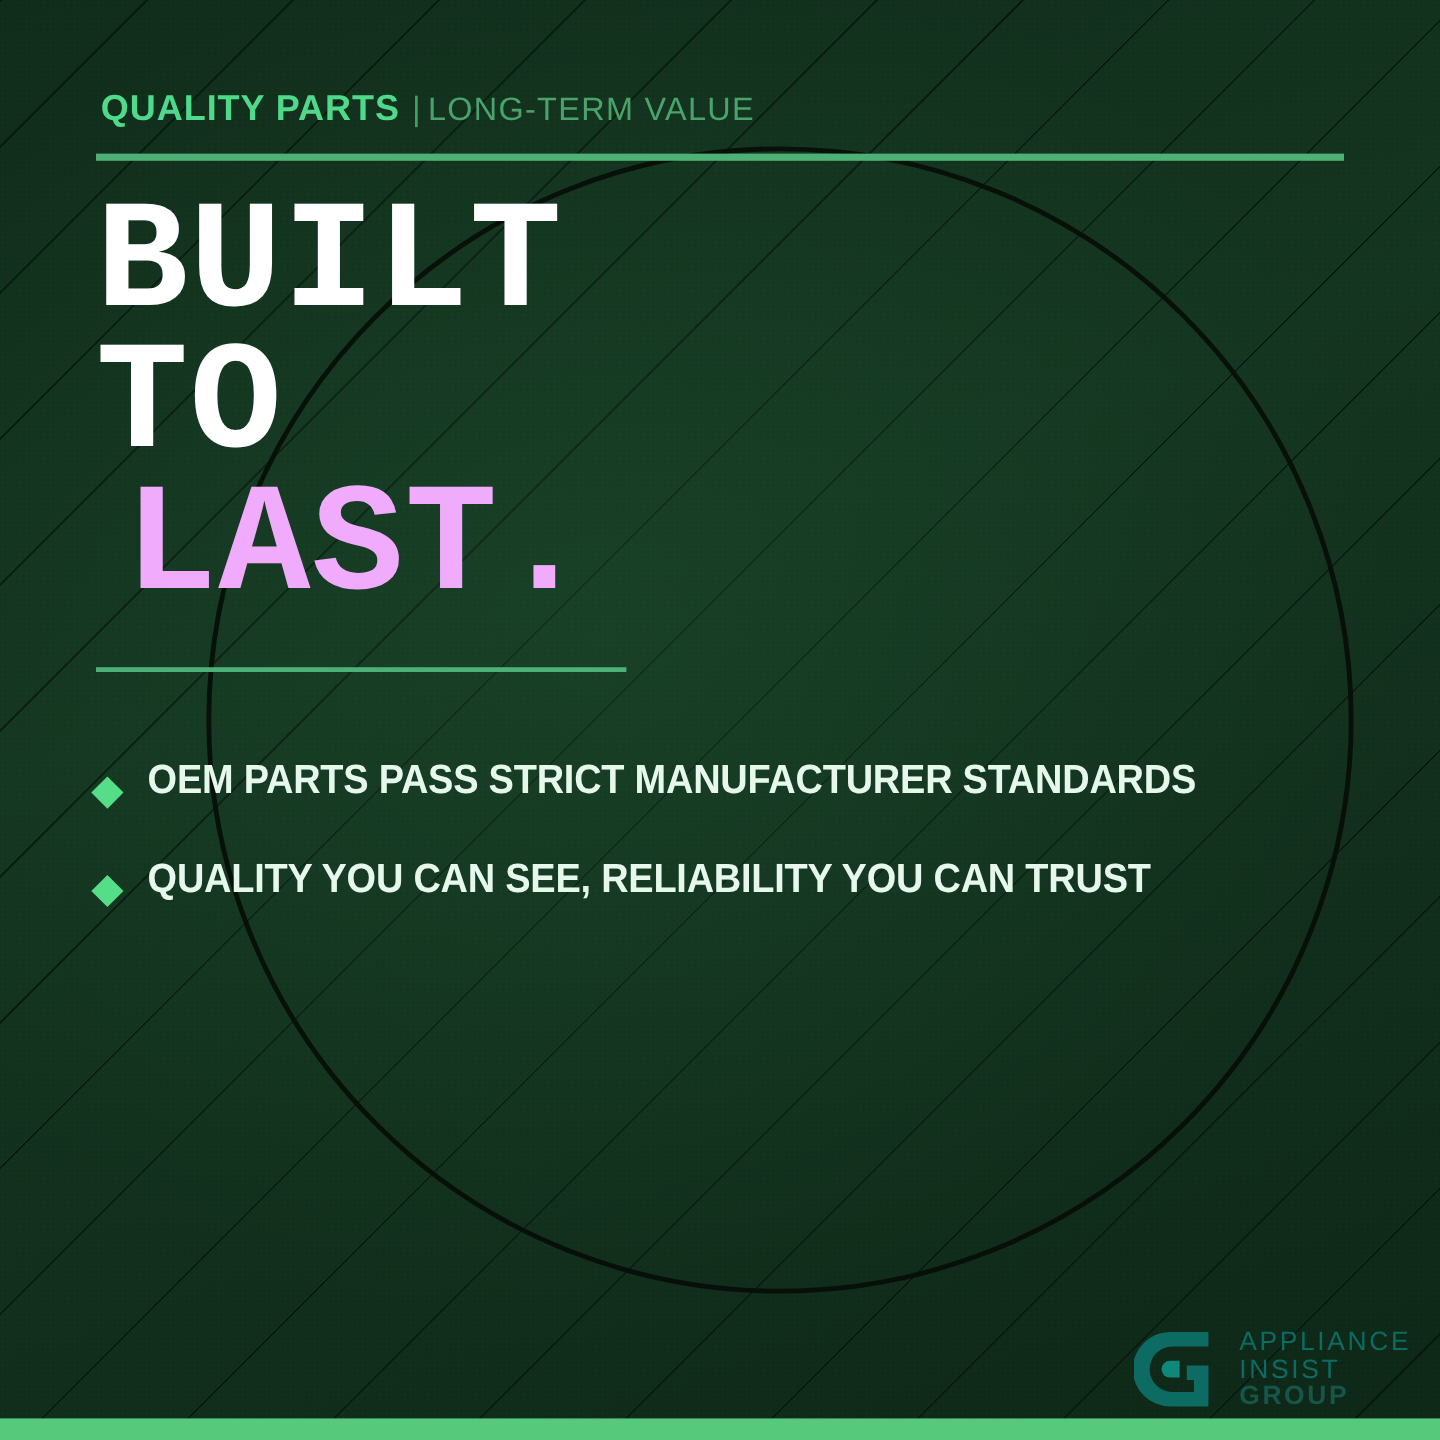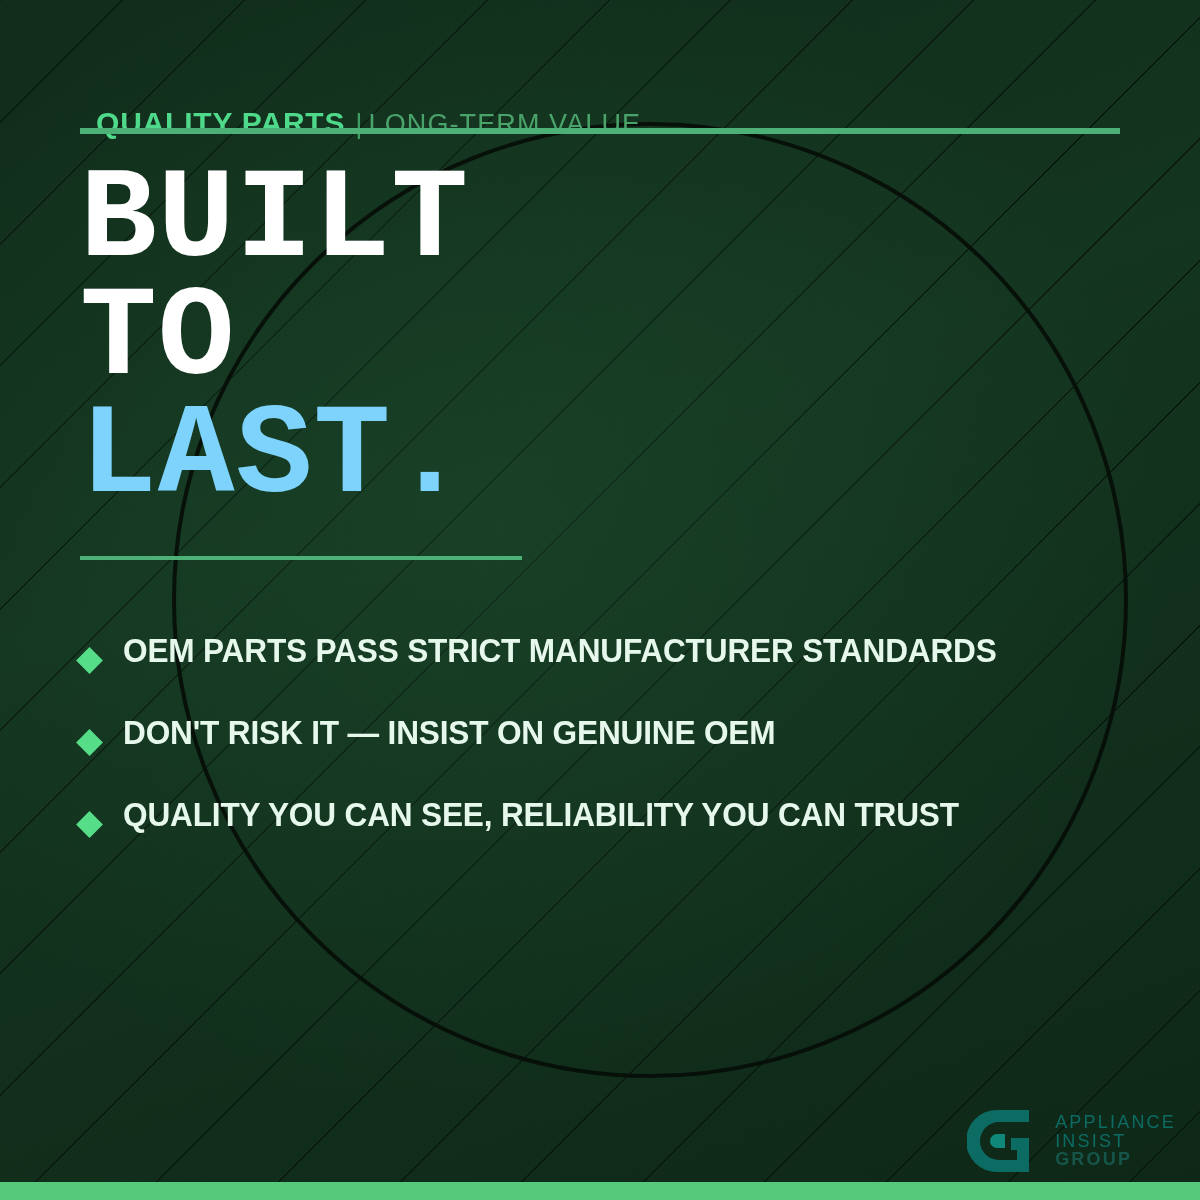--- a/index.html
+++ b/index.html
@@ -67,24 +67,23 @@
     height:18px;
     background:#56c97a;
   }
 
   
   .content { position:absolute; inset:0; }
 
   
   .eyebrow {
     position:absolute;
-    left:96px; top:76px;
+    left:84px; top:76px;
     white-space:nowrap;
     line-height:1;
-    margin-top:32px;
   }
   .eyebrow .strong {
     font-size:30px; font-weight:700;
     letter-spacing:.8px;
     color:#4fd98a;
   }
   .eyebrow .sep {
     font-size:28px; font-weight:400;
     color:#3f9e63; margin:0 6px 0 10px;
   }
@@ -106,21 +105,21 @@
     position:absolute;
     left:80px; top:162px;
     font-family:Liberation Mono, monospace;
     font-weight:700;
     font-size:128px;
     line-height:.92;
     letter-spacing:1px;
     color:#ffffff;
   }
   .headline .l { display:block; white-space:nowrap; }
-  .headline .accent { color:#7dd3fc; }
+  .headline .accent { color:#f0abfc;margin-left:24px; }
 
   .rule-mid {
     position:absolute;
     left:80px; top:556px;
     width:442px; height:4px;
     background:#4cb077;
   }
 
   
   .bullets {
@@ -158,21 +157,21 @@
     align-items:center;
     gap:14px;
     opacity:.95;
   }
   .logo-mark {
     position:relative;
     width:74px; height:74px;
     flex:0 0 auto;
   }
   .logo-words {
-    font-size:18px;
+    font-size:22px;
     font-weight:400;
     line-height:1.02;
     letter-spacing:2.2px;
     color:#0c6f67;
   }
   .logo-words .w { display:block; }
   .logo-words .w3 { color:#17584d;font-weight:bold; }
 </style>
 </head>
 <body>
@@ -201,24 +200,20 @@
     <div class="rule-mid"></div>
 
     <div class="bullets">
 
       <div class="bullet">
         <span class="diamond"></span>
         <span class="bullet-text">OEM PARTS PASS STRICT MANUFACTURER STANDARDS</span>
       </div>
 
 
-      <div class="bullet">
-        <span class="diamond"></span>
-        <span class="bullet-text">DON'T RISK IT — INSIST ON GENUINE OEM</span>
-      </div>
 
       <div class="bullet">
         <span class="diamond"></span>
         <span class="bullet-text">QUALITY YOU CAN SEE, RELIABILITY YOU CAN TRUST</span>
       </div>
 
     </div>
 
     <div class="logo">
       <span class="logo-mark">

